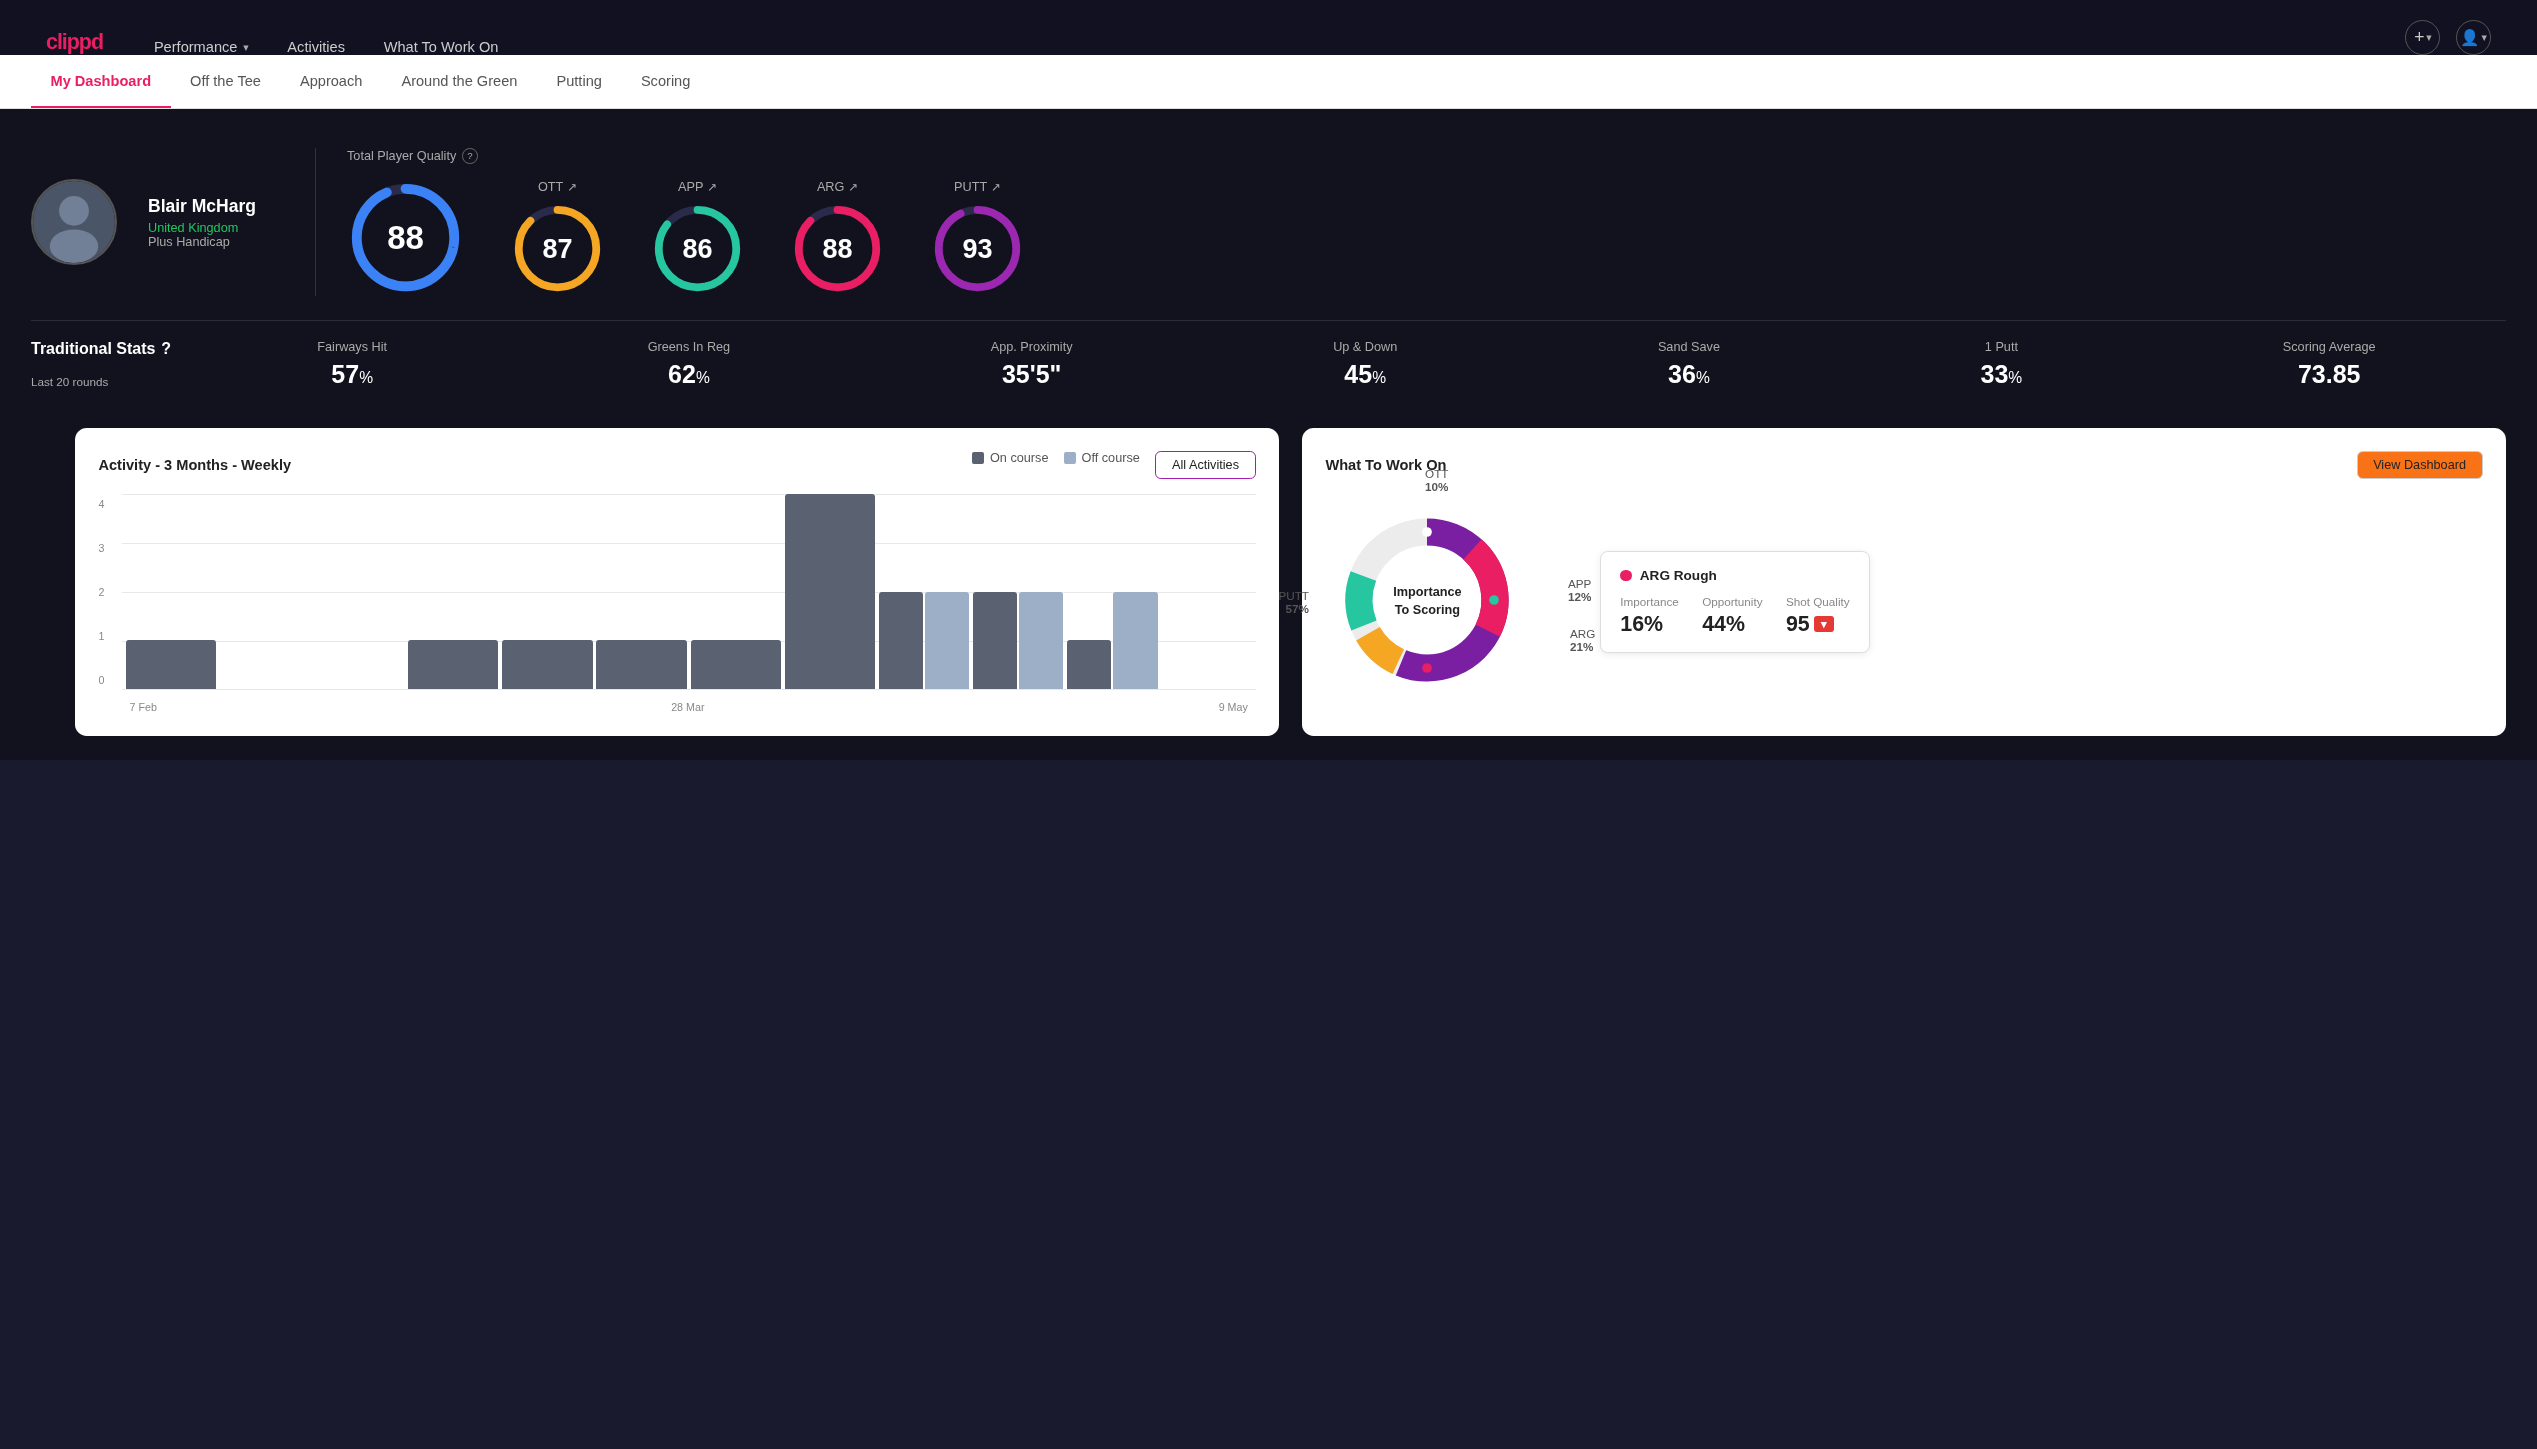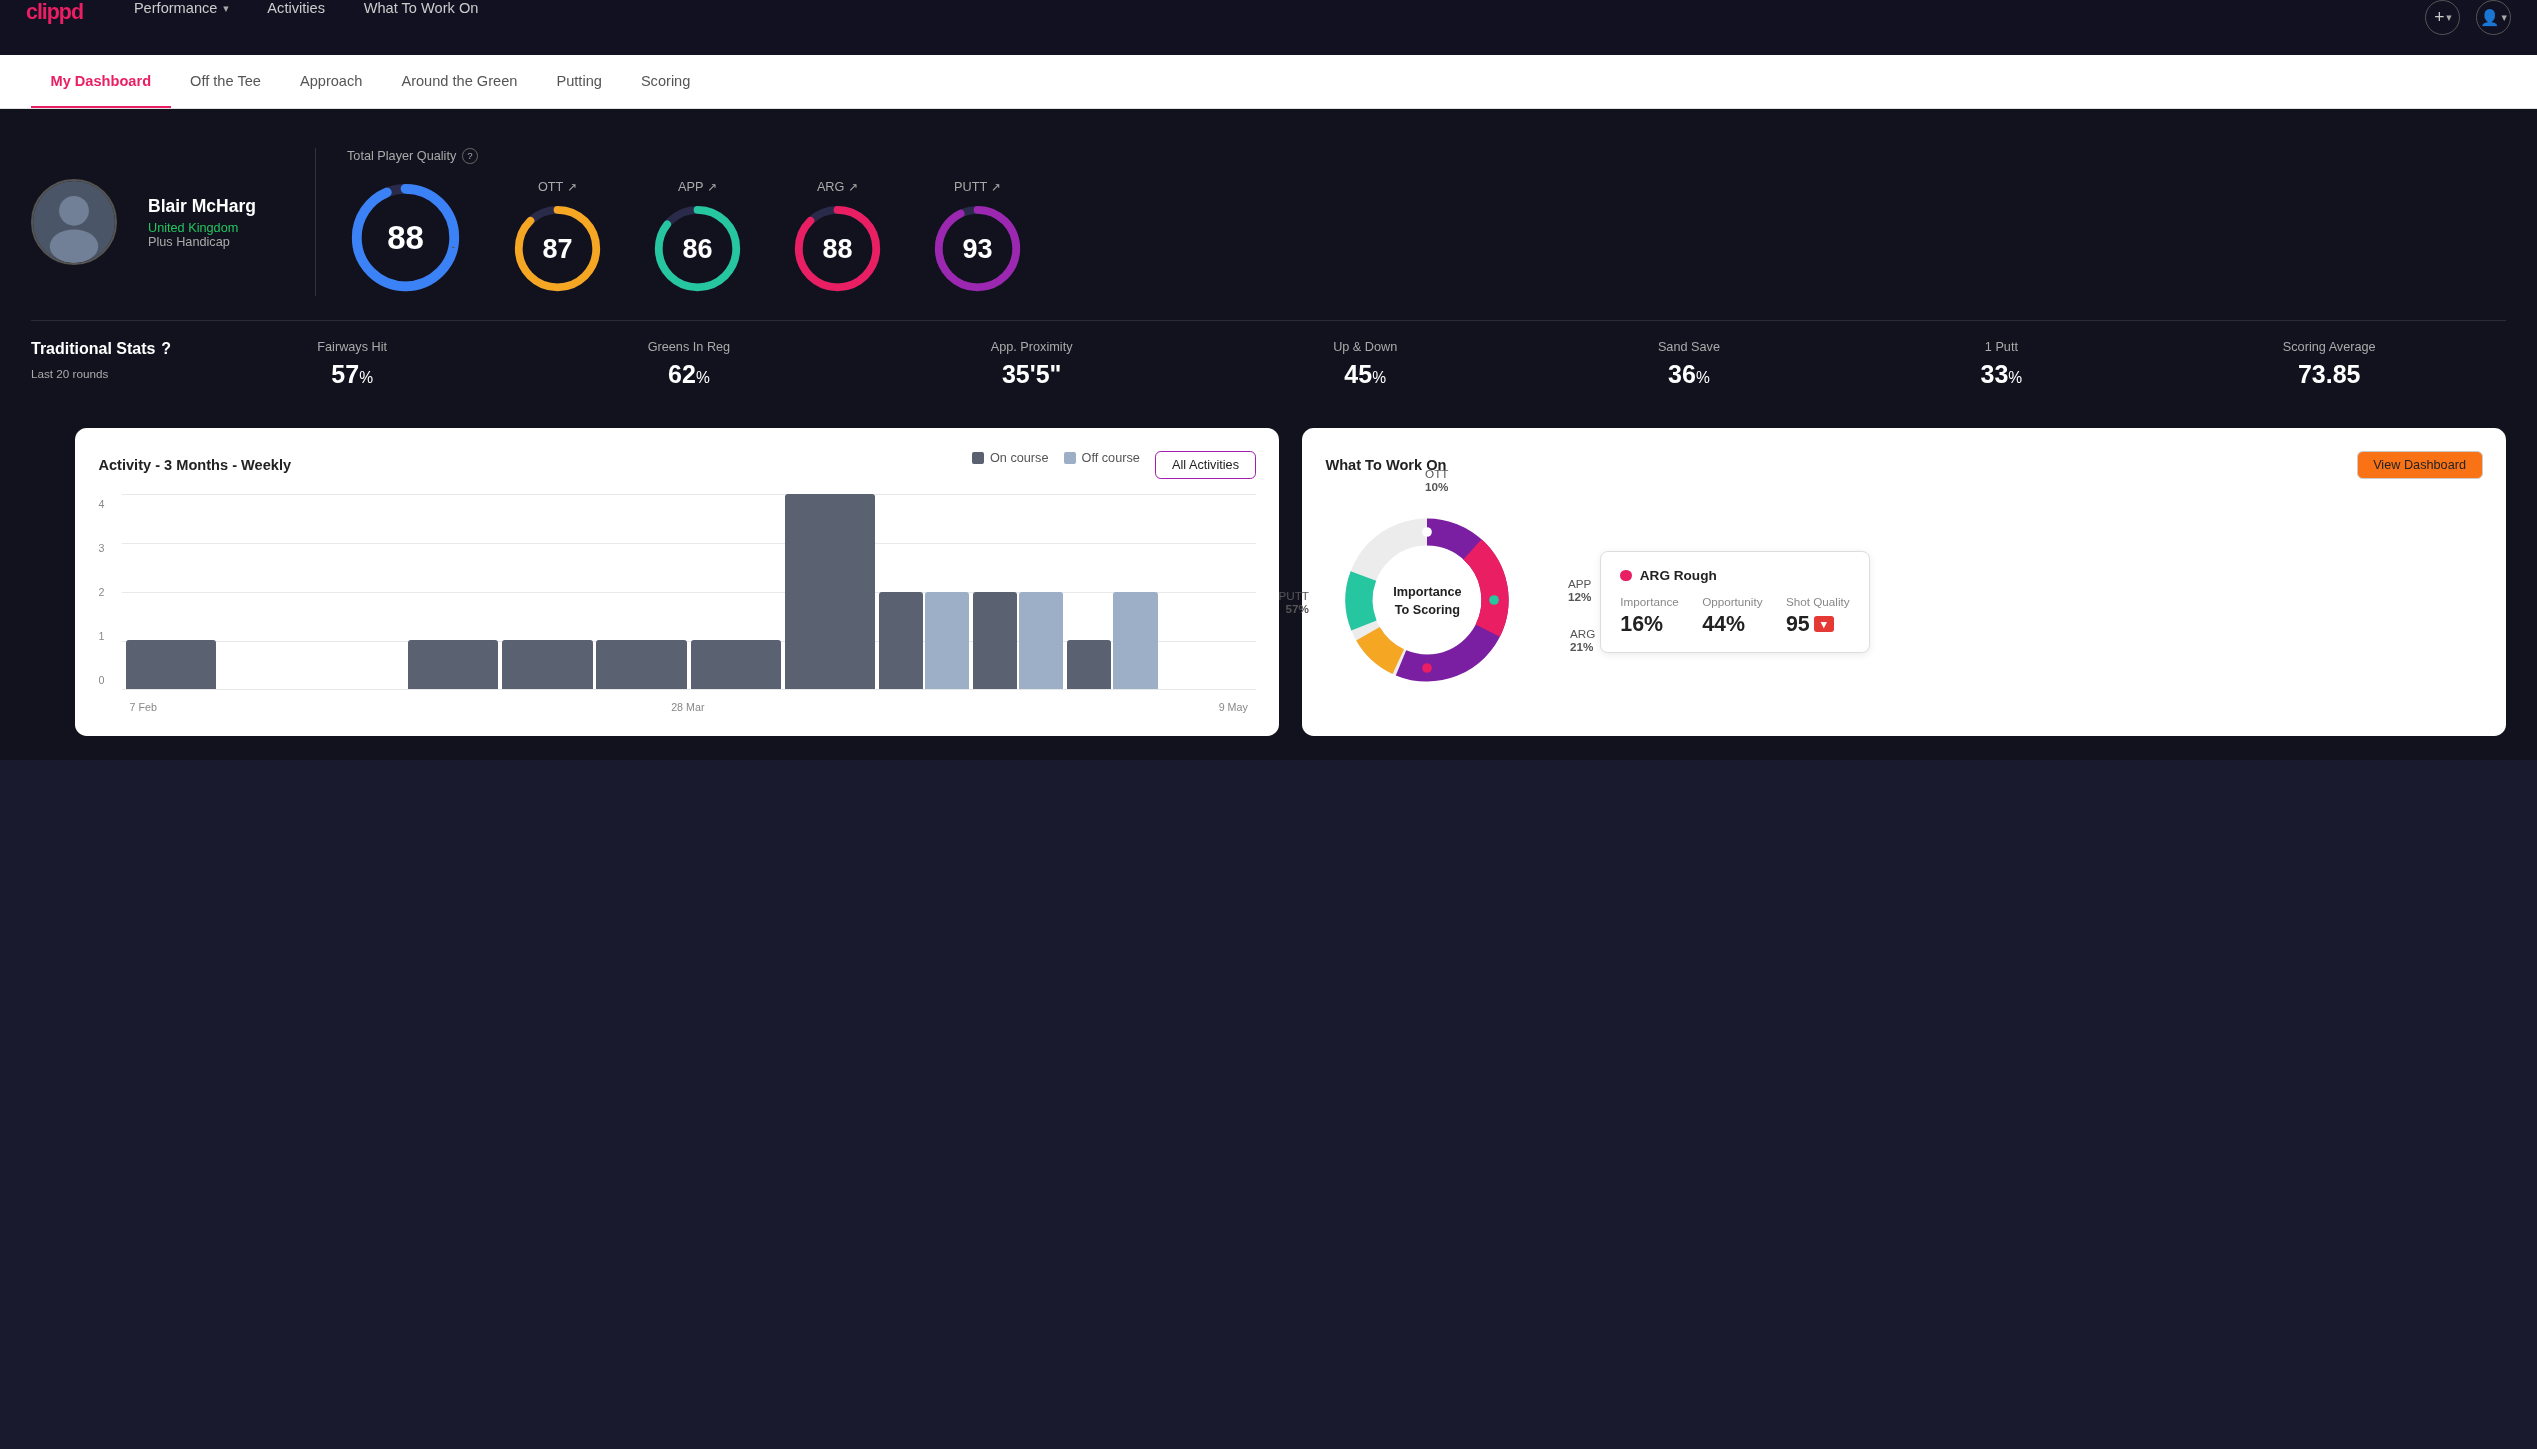--- a/index.html
+++ b/index.html
@@ -1,19 +1,19 @@
 <!DOCTYPE html>
 <html><head>
   <meta charset="utf-8">
   <style>
     * { box-sizing: border-box; margin: 0; padding: 0; }
     body { font-family: -apple-system, BlinkMacSystemFont, 'Segoe UI', sans-serif; background: #1a1a2e; color: #fff; min-width: 1168px; }
 
     
-    .top-nav { background: #111122; display: flex; align-items: flex-start; padding: 0 26px; height: 55px; }
+    .top-nav { background: #111122; display: flex; align-items: flex-end; padding: 0 46px; height: 55px; }
     .logo { color: #e91e63; font-weight: 800; font-size: 21.4px; letter-spacing: -1px; margin-right: 47px; }
     .logo span { color: #e91e63; }
     .nav-links { display: flex; gap: 31px; flex: 1; }
     .nav-link { color: #ccc; font-size: 14.6px; cursor: pointer; padding: 0 3.9px; display: flex; align-items: center; gap: 3.9px; }
     .nav-right { display: flex; align-items: center; gap: 15.6px; }
     .nav-icon-btn { background: transparent; border: 1.9px solid #555; border-radius: 50%; color: #ccc; width: 35px; height: 35px; display: flex; align-items: center; justify-content: center; cursor: pointer; font-size: 17.5px; }
     .nav-user-btn { background: transparent; border: 1.9px solid #555; border-radius: 50%; color: #ccc; width: 35px; height: 35px; display: flex; align-items: center; justify-content: center; cursor: pointer; font-size: 15.6px; }
     .nav-dropdown { color: #aaa; font-size: 10.7px; margin-left: 1.9px; }
 
     
@@ -43,21 +43,21 @@
     .score-label { font-size: 12.7px; color: #aaa; display: flex; align-items: center; gap: 3.9px; }
     .arrow-up { font-size: 11.7px; color: #aaa; }
     .circle-value { position: absolute; top: 50%; left: 50%; transform: translate(-50%, -50%); font-size: 27px; font-weight: 700; color: #fff; }
     .main-circle { width: 117px; height: 117px; }
     .main-circle .circle-value { font-size: 33px; }
 
     
     .stats-section { border-top: 1px solid #2a2a3a; padding: 19.5px 0; display: flex; align-items: flex-start; gap: 0; }
     .stats-label-col { min-width: 156px; }
     .stats-title { font-size: 16px; font-weight: 700; color: #fff; display: flex; align-items: center; gap: 5.8px; }
-    .stats-subtitle { color: #aaa; font-size: 11.7px; margin-top: 9px; }
+    .stats-subtitle { color: #aaa; font-size: 11.7px; margin-top: 17px; }
     .stats-grid { display: flex; flex: 1; justify-content: space-around; }
     .stat-item { text-align: center; }
     .stat-name { color: #aaa; font-size: 12.7px; margin-bottom: 5.8px; }
     .stat-val { font-size: 25px; font-weight: 700; color: #fff; }
     .stat-val .pct { font-size: 15.6px; font-weight: 400; }
 
     
     .bottom-section { display: grid; grid-template-columns: 1fr 1fr; gap: 23px; margin-top: 19.5px; margin-left: 44px; }
     .card { background: #fff; color: #222; border-radius: 11.7px; padding: 23.4px; }
 

